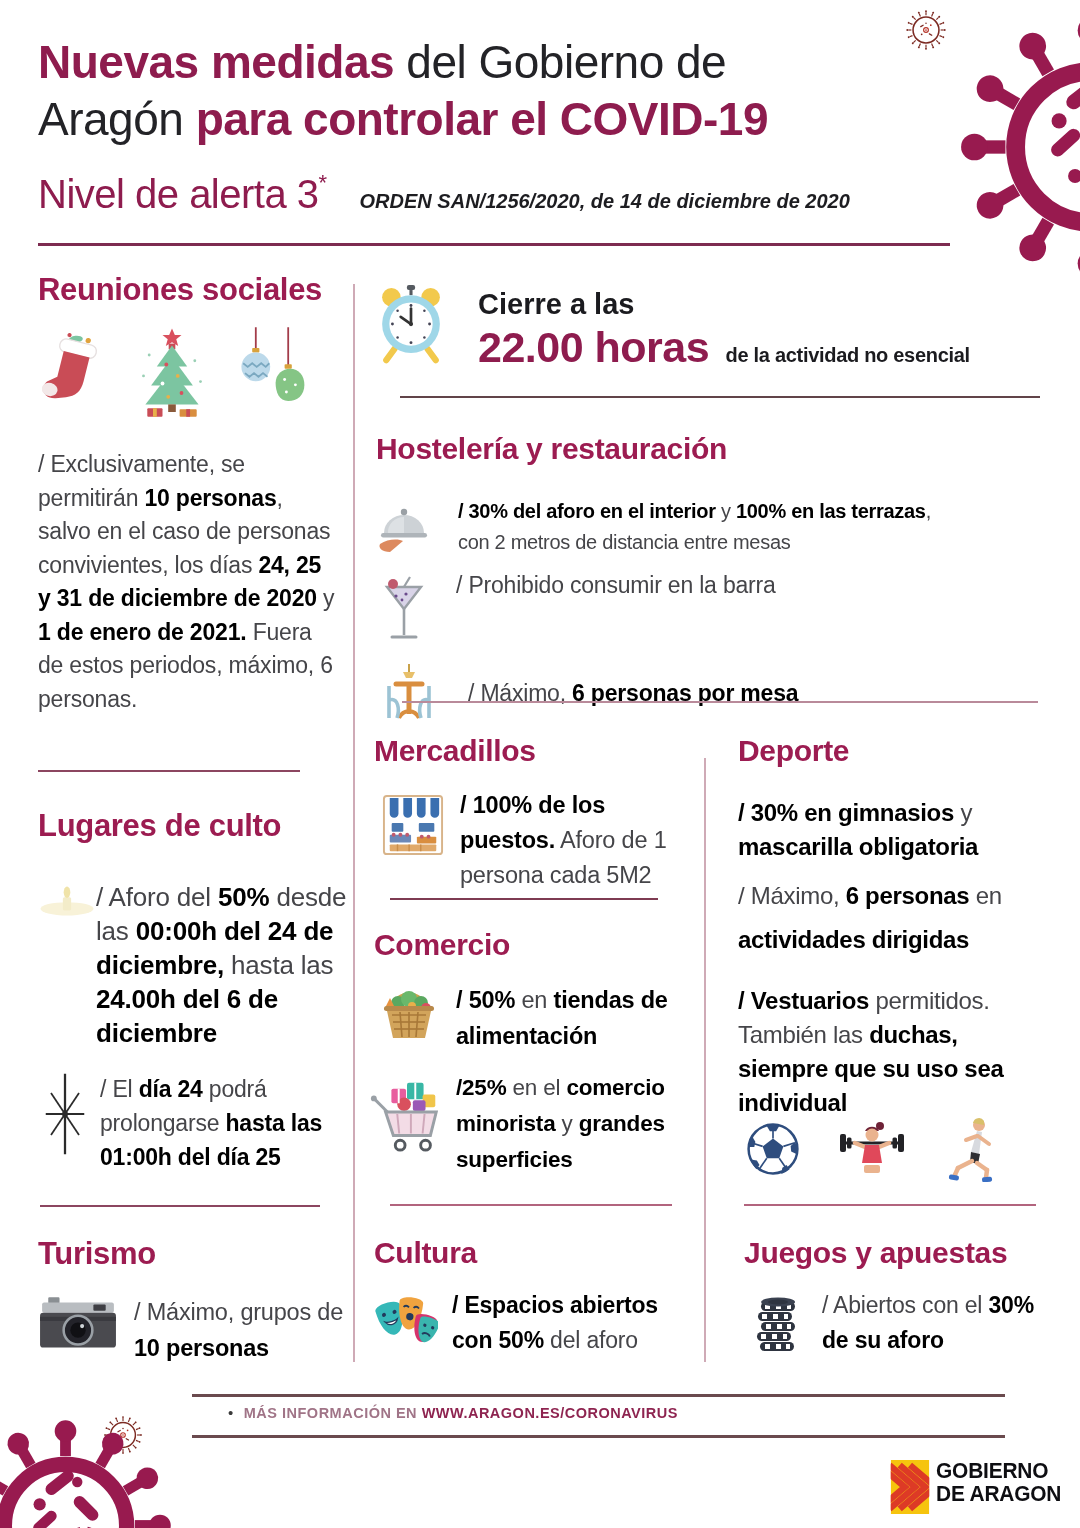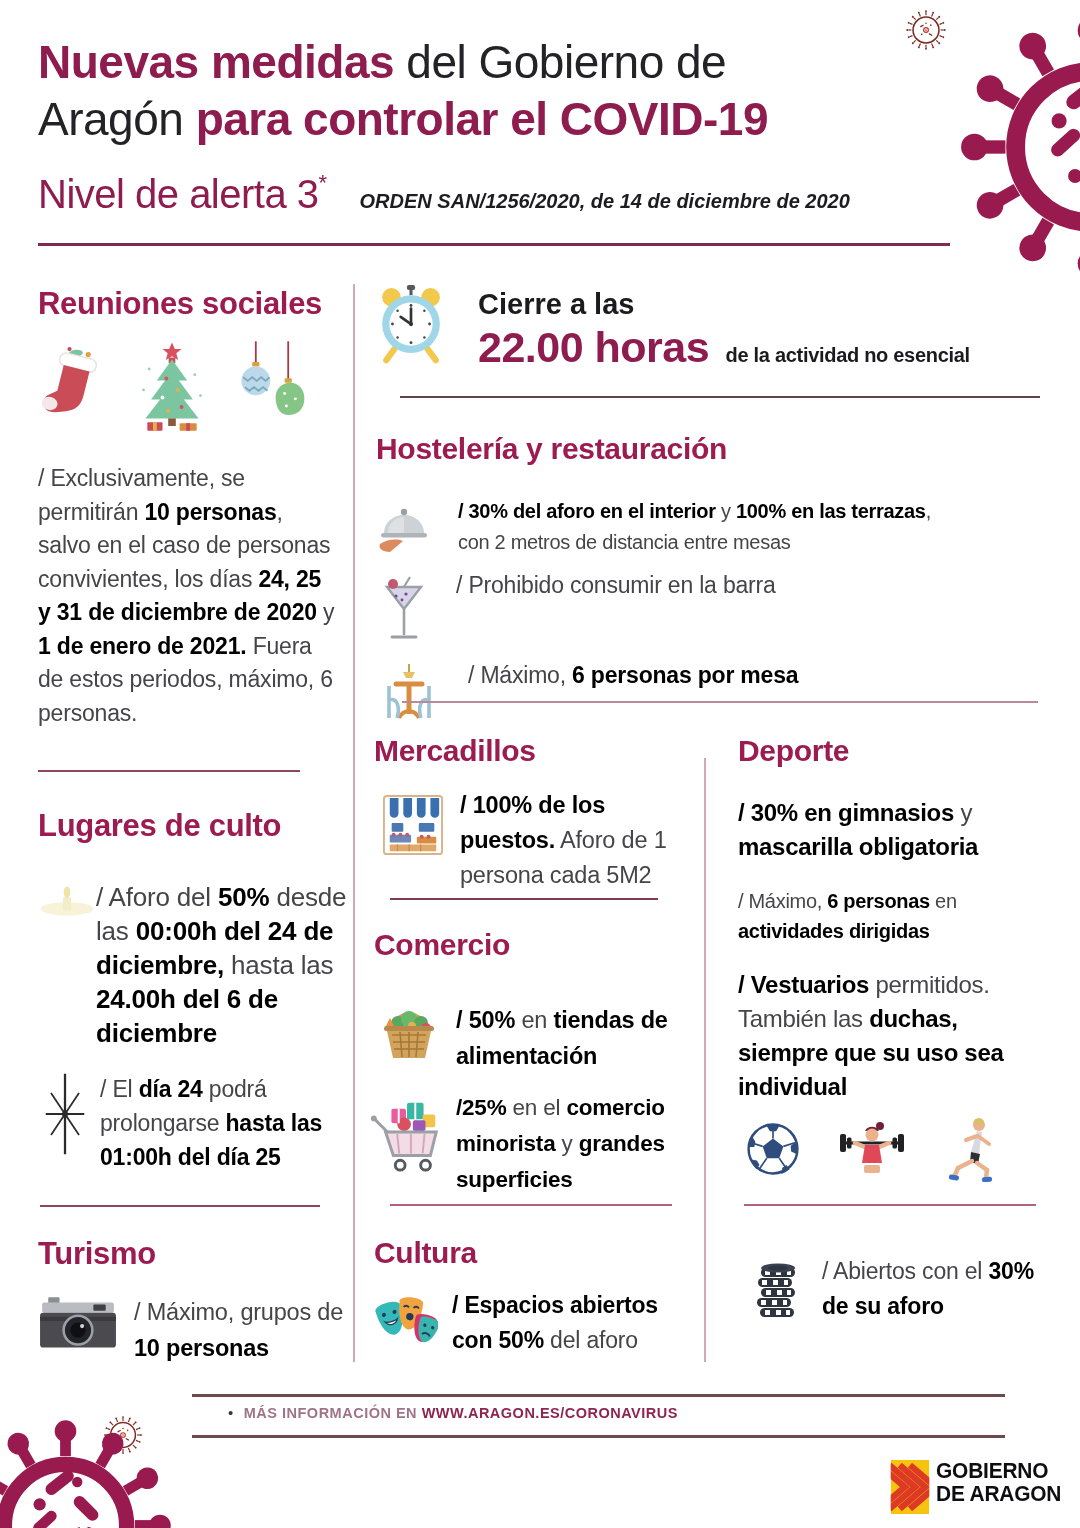--- a/index.html
+++ b/index.html
@@ -230,21 +230,21 @@
   </svg>
   <div class="abs" style="left:478px;top:288px">
     <div class="closing-line1">Cierre a las</div>
     <div style="margin-top:2px">
       <span class="closing-time">22.00 horas</span>
       <span class="closing-suffix">de la actividad no esencial</span>
     </div>
   </div>
   <div class="rule" style="left:400px;top:396px;width:640px;background:#614449"></div>
 
-  <div class="sec" style="left:38px;top:286px;width:300px">
+  <div class="sec" style="left:38px;top:272px;width:300px">
     <div class="sec-title" style="font-size:31px">Reuniones sociales</div>
     <div style="display:flex;margin-top:16px;height:100px">
       <svg style="margin-left:4px" width="62" height="94" viewBox="0 0 70 95">
         <g transform="rotate(14 35 45)">
           <ellipse cx="30" cy="12" rx="8" ry="4" fill="#7cc5a1" transform="rotate(-20 30 12)"></ellipse>
           <circle cx="44" cy="10" r="3" fill="#e0a23c"></circle>
           <circle cx="22" cy="9" r="2.4" fill="#c94c56"></circle>
           <rect x="14" y="14" width="42" height="15" rx="7" fill="#ffffff" stroke="#e6e0e0" stroke-width="1.5"></rect>
           <path d="M20 28 L50 28 L50 56 C50 68 45 74 35 78 L24 82 C11 86 3 75 10 66 L20 58 Z" fill="#c94c56"></path>
           <ellipse cx="15" cy="74" rx="9" ry="7.5" fill="#f3e8e8"></ellipse>
@@ -347,21 +347,21 @@
         <polygon points="5,14 39,14 22,36" fill="#d9d4e8" stroke="#9aa0a6" stroke-width="2.4"></polygon>
         <circle cx="14" cy="23" r="1.6" fill="#6b4a8c"></circle>
           <circle cx="24" cy="21" r="1.6" fill="#6b4a8c"></circle>
           <circle cx="20" cy="27" r="1.4" fill="#6b4a8c"></circle>
         <circle cx="11" cy="11" r="5" fill="#c05a6e"></circle>
         <line x1="22" y1="36" x2="22" y2="62" stroke="#9aa0a6" stroke-width="2.6"></line>
         <line x1="10" y1="64" x2="34" y2="64" stroke="#9aa0a6" stroke-width="3" stroke-linecap="round"></line>
       </svg>
       <div class="item-text" style="margin-left:30px;width:560px;font-size:23px;letter-spacing:-0.2px"><span>/ Prohibido consumir en la barra</span></div>
     </div>
-    <div class="item" style="margin-top:12px;">
+    <div class="item" style="margin-top:12px;align-items:center">
       <svg class="icon-box" width="66" height="62" viewBox="0 0 66 62">
         <line x1="33" y1="2" x2="33" y2="10" stroke="#c9a24a" stroke-width="2"></line>
         <polygon points="27,10 39,10 36,16 30,16" fill="#e8c06a"></polygon>
         <line x1="20" y1="22" x2="46" y2="22" stroke="#d98e3f" stroke-width="5" stroke-linecap="round"></line>
         <line x1="33" y1="22" x2="33" y2="52" stroke="#d98e3f" stroke-width="5"></line>
         <path d="M23 56 C27 47 39 47 43 56" fill="none" stroke="#d98e3f" stroke-width="4"></path>
         <path d="M13 24 V56 M13 38 C22 35 24 47 21 56" fill="none" stroke="#9cc3d4" stroke-width="3.6"></path>
         <path d="M53 24 V56 M53 38 C44 35 42 47 45 56" fill="none" stroke="#9cc3d4" stroke-width="3.6"></path>
       </svg>
       <div class="item-text" style="margin-left:26px;width:560px;font-size:23px;letter-spacing:-0.2px"><span>/  Máximo, </span><span class="b">6 personas por mesa</span></div>
@@ -394,21 +394,21 @@
         <line x1="28" y1="52" x2="28" y2="59" stroke="#c98e4a" stroke-width="1.5"></line>
         <line x1="40" y1="52" x2="40" y2="59" stroke="#c98e4a" stroke-width="1.5"></line>
       </svg>
       <div class="item-text" style="margin-left:16px;width:228px;font-size:23.5px;line-height:35px;letter-spacing:-0.2px"><span class="b">/ 100% de los puestos.</span><span> Aforo de 1 persona cada 5M2</span></div>
     </div>
   </div>
   <div class="rule" style="left:390px;top:898px;width:268px;background:#7e3b52"></div>
 
   <div class="sec" style="left:374px;top:928px;width:322px">
     <div class="sec-title">Comercio</div>
-    <div class="item" style="margin-top:40px">
+    <div class="item" style="margin-top:20px">
       <svg class="icon-box" style="margin-left:4px" width="62" height="60" viewBox="0 0 62 60">
         <path d="M16 26 C16 8 46 8 46 26" fill="none" stroke="#c9a24a" stroke-width="4"></path>
         <circle cx="20" cy="21" r="7" fill="#5aa860"></circle>
           <circle cx="31" cy="17" r="8" fill="#6ab86b"></circle>
           <circle cx="43" cy="21" r="7" fill="#5aa860"></circle>
         <polygon points="12,16 6,28 17,26" fill="#e8923f"></polygon>
         <circle cx="48" cy="26" r="5" fill="#d9505e"></circle>
         <circle cx="34" cy="24" r="4" fill="#e8b04a"></circle>
         <rect x="6" y="24" width="50" height="5" rx="2.5" fill="#b8894a"></rect>
         <path d="M9 29 L53 29 L47 56 L15 56 Z" fill="#d2a45b"></path>
@@ -470,21 +470,21 @@
           <path d="M53 48 C55 45 60 45 62 48" fill="none" stroke="#223a5c" stroke-width="2"></path>
         </g>
       </svg>
       <div class="item-text" style="margin-left:14px;width:248px;font-size:23px;line-height:35px;letter-spacing:-0.2px"><span class="b">/ Espacios abiertos con 50%</span><span> del aforo</span></div>
     </div>
   </div>
 
   <div class="sec" style="left:738px;top:734px;width:302px">
     <div class="sec-title">Deporte</div>
     <div class="item-text" style="margin-top:28px;font-size:24px;line-height:34px;letter-spacing:-0.3px"><span class="b">/ 30% en gimnasios</span><span> y </span><span class="b">mascarilla obligatoria</span></div>
-    <div class="item-text" style="margin-top:22px;font-size:20px;line-height:30px;letter-spacing:-0.3px"><span>/ Máximo, </span><span class="b">6 personas</span><span> en </span><span class="b">actividades dirigidas</span></div>
+    <div class="item-text" style="margin-top:10px;font-size:24px;line-height:44px;letter-spacing:-0.3px"><span>/ Máximo, </span><span class="b">6 personas</span><span> en </span><span class="b">actividades dirigidas</span></div>
     <div class="item-text" style="margin-top:22px;font-size:24px;line-height:34px;letter-spacing:-0.3px"><span class="b">/ Vestuarios</span><span> permitidos. También las </span><span class="b">duchas, siempre que su uso sea individual</span></div>
   </div>
   <div class="abs" style="left:746px;top:1116px;display:flex;align-items:center;gap:38px">
     <svg width="54" height="54" viewBox="0 0 52 52">
       <circle cx="26" cy="26" r="23.5" fill="#ffffff" stroke="#2e4d7e" stroke-width="2.4"></circle>
       <polygon points="26,16 36,23.5 32,35 20,35 16,23.5" fill="#2e4d7e"></polygon>
       <line x1="26" y1="16" x2="26" y2="4" stroke="#2e4d7e" stroke-width="1.6"></line>
       <line x1="36" y1="23.5" x2="47" y2="20" stroke="#2e4d7e" stroke-width="1.6"></line>
       <line x1="32" y1="35" x2="39" y2="45" stroke="#2e4d7e" stroke-width="1.6"></line>
       <line x1="20" y1="35" x2="13" y2="45" stroke="#2e4d7e" stroke-width="1.6"></line>
@@ -520,20 +520,21 @@
       <line x1="14" y1="52" x2="10" y2="61" stroke="#eab38e" stroke-width="4.5" stroke-linecap="round"></line>
       <line x1="33" y1="47" x2="43" y2="54" stroke="#eab38e" stroke-width="4.5" stroke-linecap="round"></line>
       <line x1="43" y1="54" x2="42" y2="62" stroke="#eab38e" stroke-width="4.5" stroke-linecap="round"></line>
       <rect x="5" y="59" width="10" height="5" rx="2" fill="#3a6fc4" transform="rotate(8 10 61)"></rect>
       <rect x="38" y="61" width="10" height="5" rx="2" fill="#3a6fc4" transform="rotate(-6 43 63)"></rect>
     </svg>
   </div>
   <div class="rule" style="left:744px;top:1204px;width:292px;background:#b2647e"></div>
 
   <div class="sec" style="left:744px;top:1236px;width:300px">
+    <div class="sec-title">Juegos y apuestas</div>
     <div class="item" style="margin-top:18px;align-items:center">
       <svg class="icon-box" style="margin-left:8px" width="48" height="62" viewBox="0 0 46 62">
         <g>
           <rect x="7" y="50" width="34" height="9" rx="4.5" fill="#2e3440"></rect>
           <rect x="12" y="52" width="5" height="5" fill="#ffffff"></rect>
             <rect x="23" y="52" width="5" height="5" fill="#ffffff"></rect>
             <rect x="33" y="52" width="4" height="5" fill="#ffffff"></rect>
           <rect x="4" y="40" width="34" height="9" rx="4.5" fill="#2e3440"></rect>
           <rect x="8" y="42" width="5" height="5" fill="#ffffff"></rect>
             <rect x="19" y="42" width="5" height="5" fill="#ffffff"></rect>

